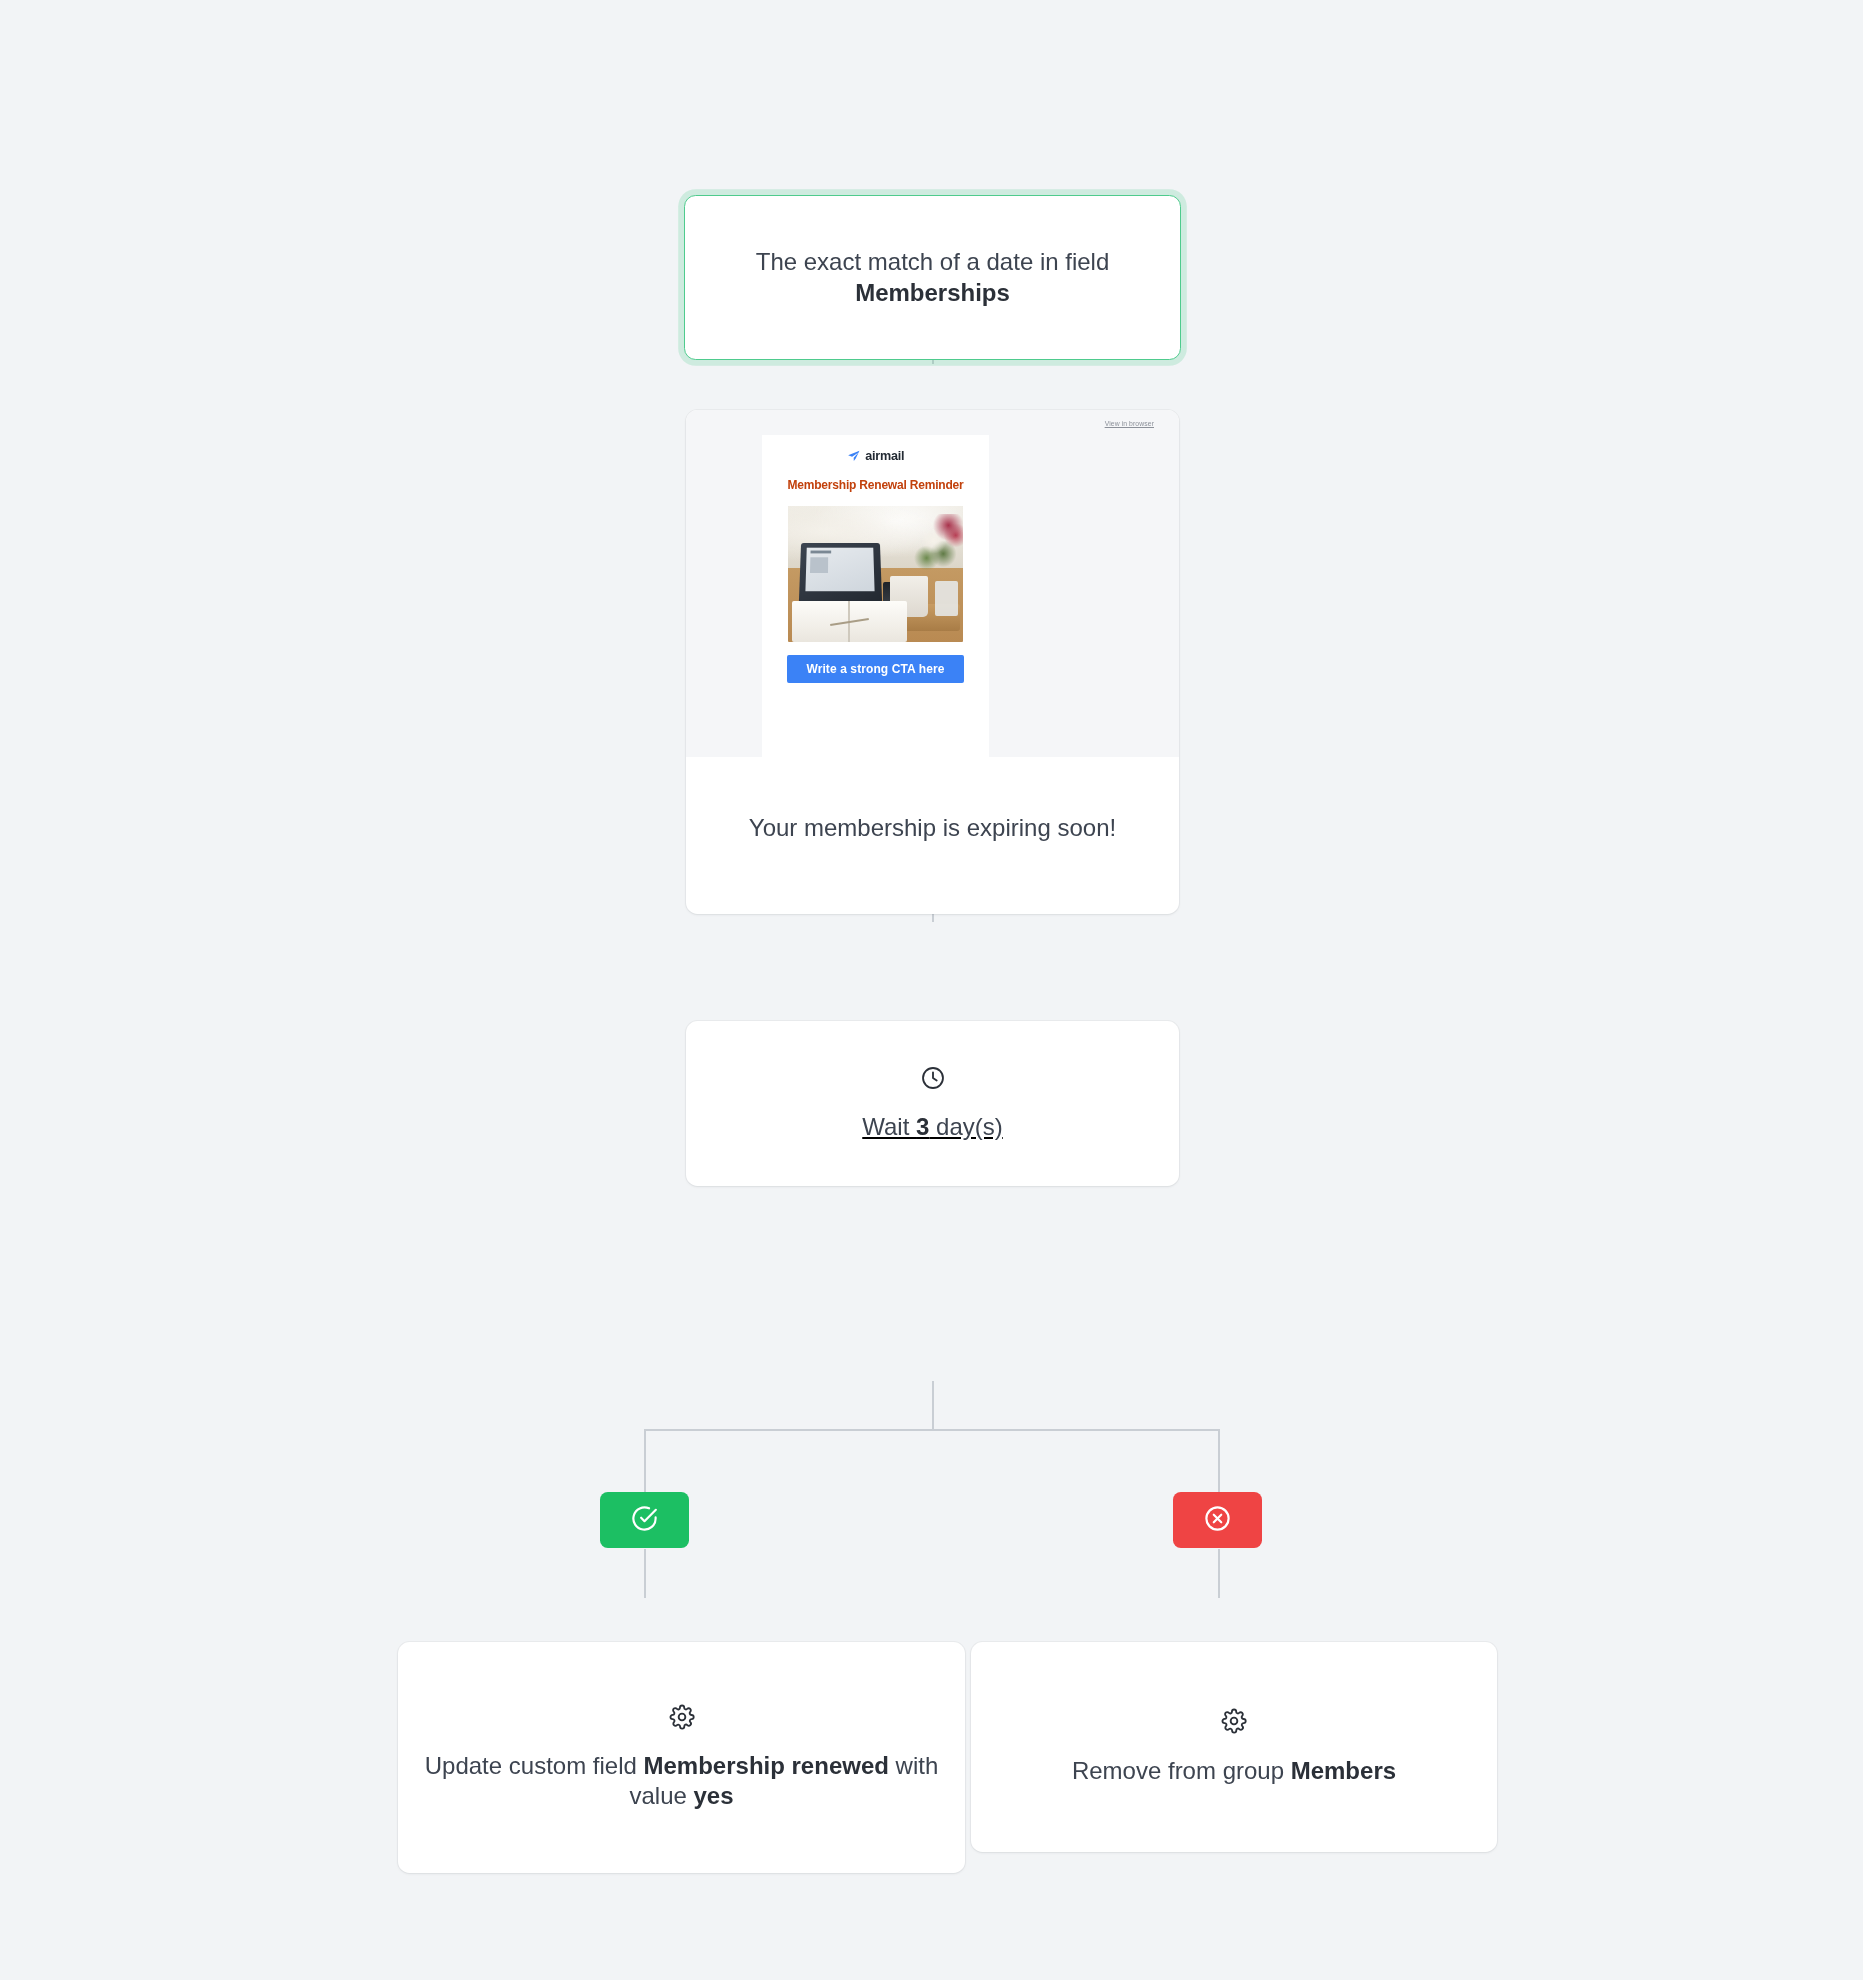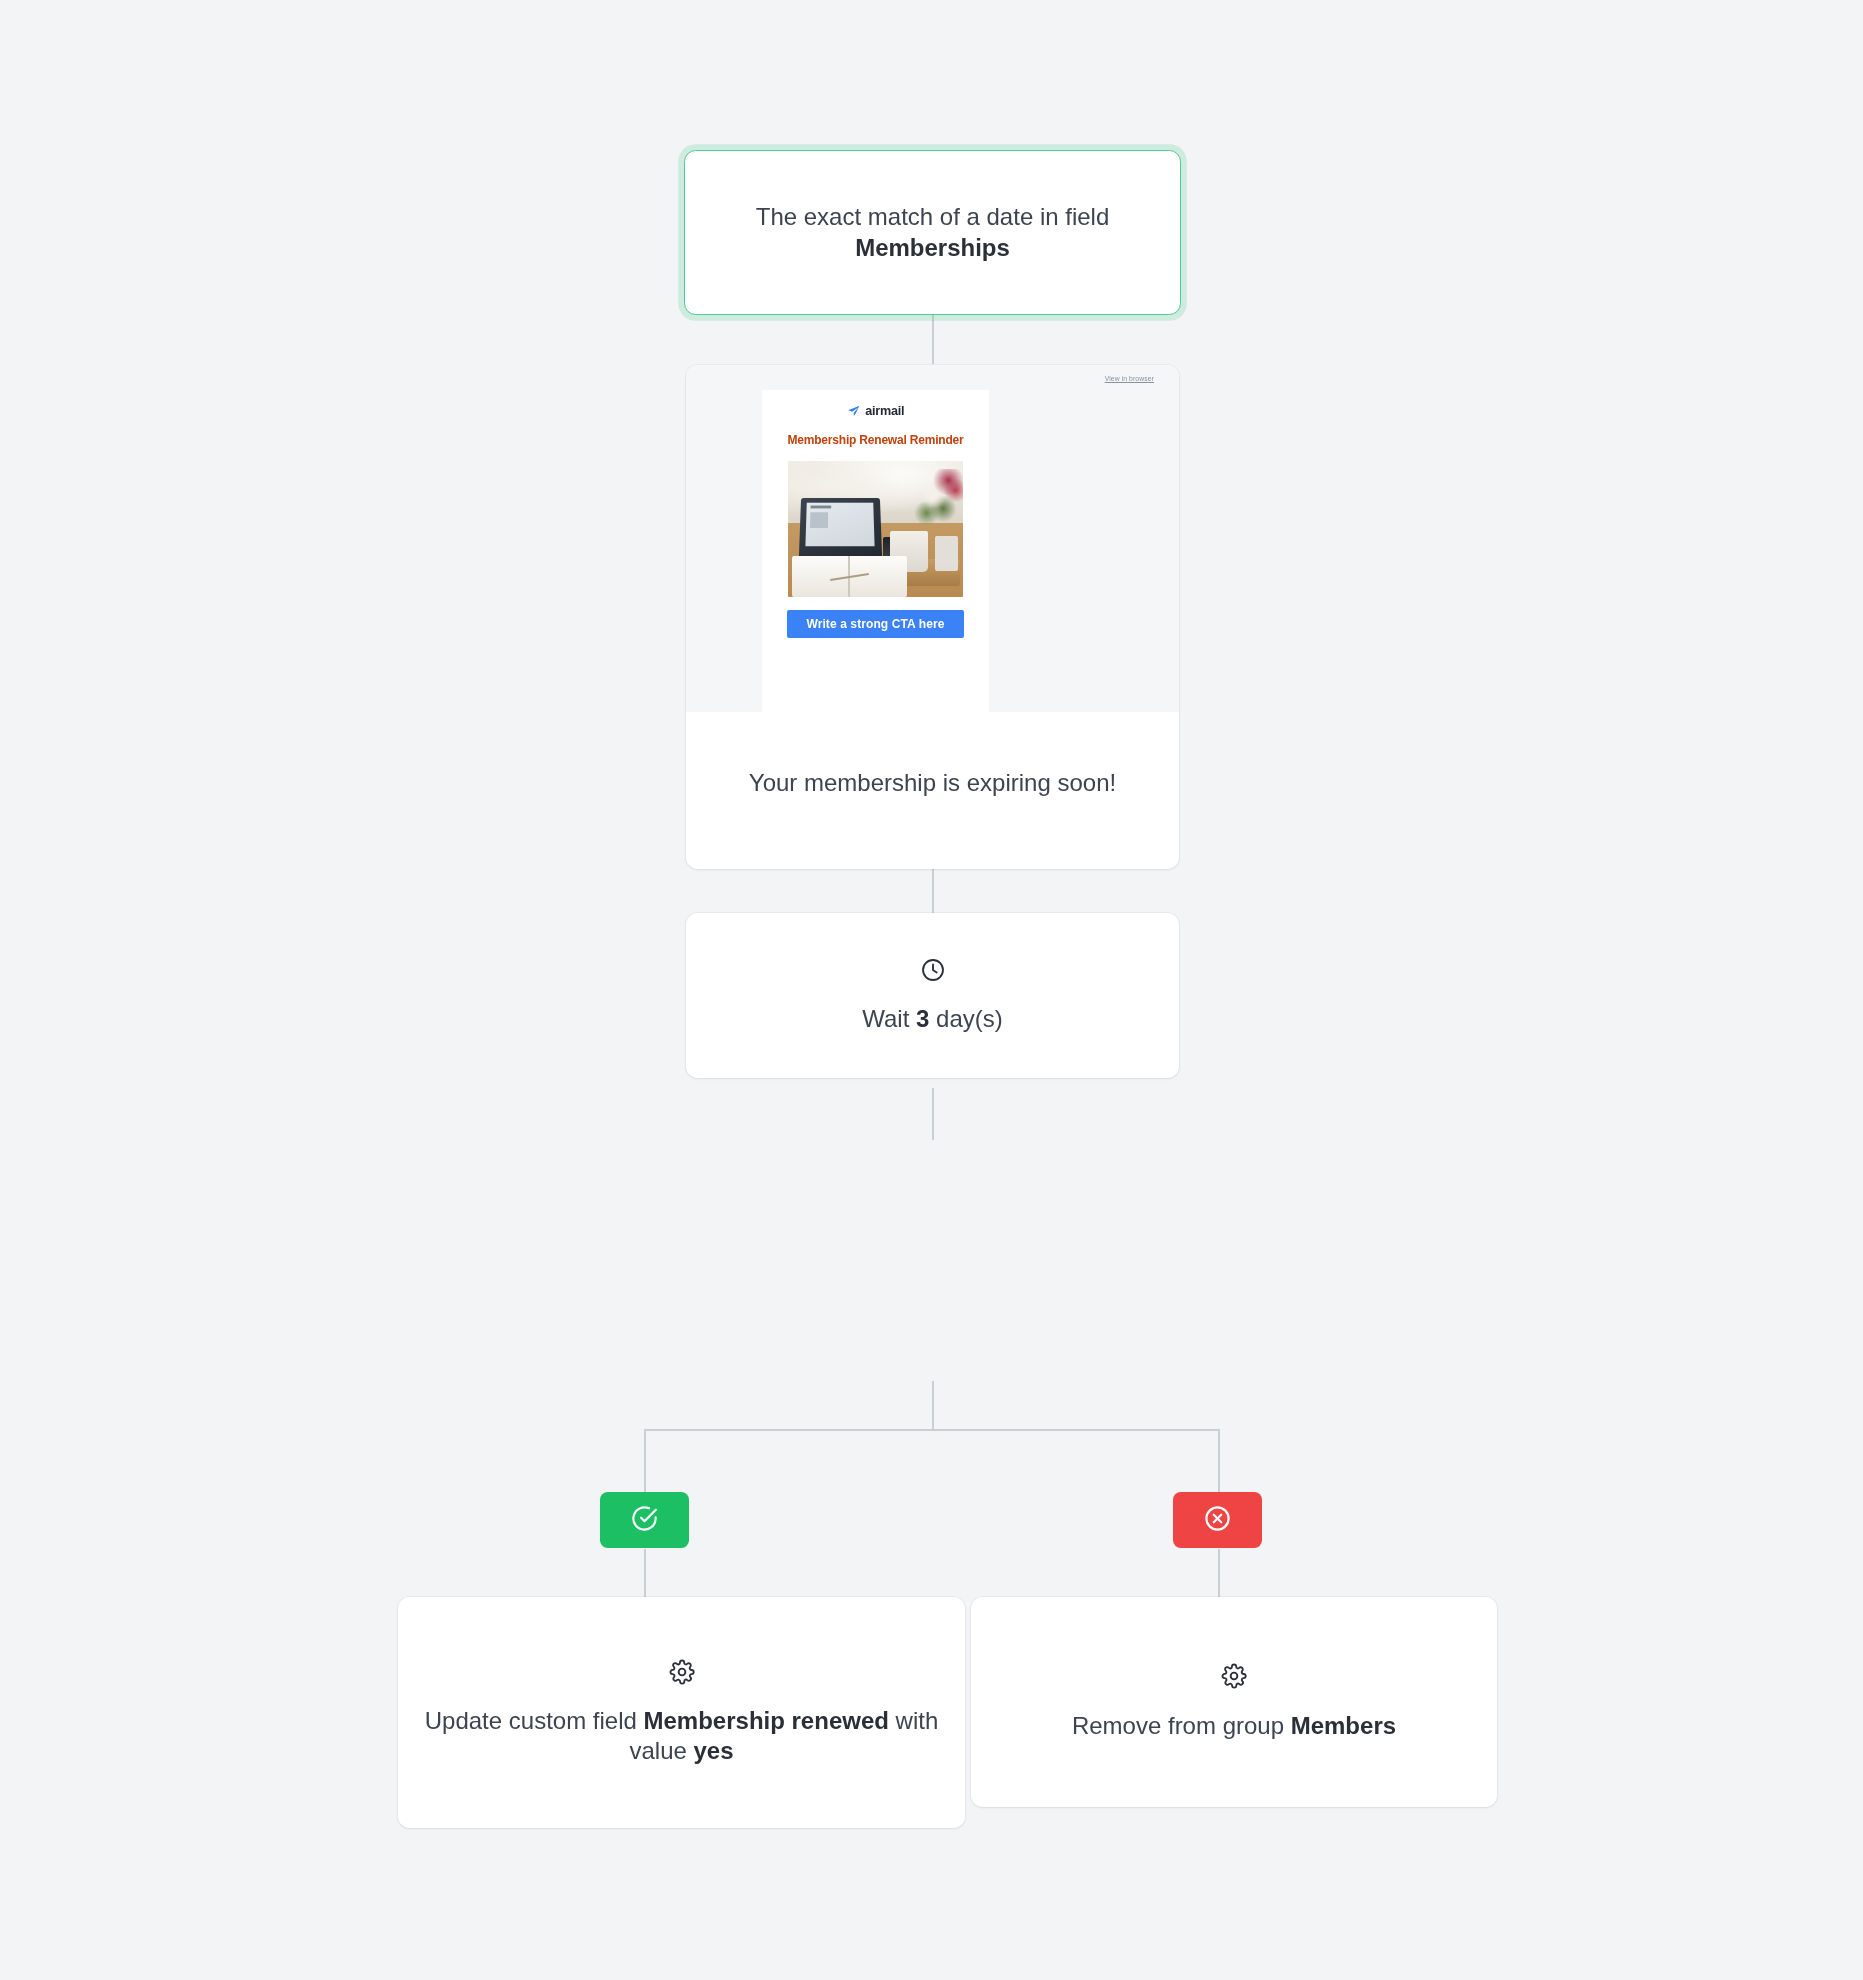--- a/index.html
+++ b/index.html
@@ -26,20 +26,21 @@
   .conn-v { width: 1.9px; }
   .conn-h { height: 1.9px; }
 
   
   .card {
     position: absolute;
     background: #ffffff;
     border-radius: 11.6px;
     box-shadow: 0 1px 2.9px rgba(16,24,40,.07), 0 0 0 1px rgba(16,24,40,.035);
     z-index: 2;
+    margin-top: 45px;
   }
 
   
   .trigger-card {
     border: 1.9px solid #4ecb8d;
     box-shadow: 0 0 0 5.8px rgba(78, 203, 141, .22);
     display: flex;
     align-items: center;
     justify-content: center;
     text-align: center;
@@ -311,21 +312,21 @@
 
         <div class="email-cta">Write a strong CTA here</div>
       </div>
     </div>
 
     <div class="email-caption">
       <span>Your membership is expiring soon!</span>
     </div>
   </div>
 
-  <div class="card node" style="left:686px; top:913px; width:493px; height:165px;">
+  <div class="card node" style="left:686px; top:976px; width:493px; height:165px;text-decoration:underline;">
     <div class="node-icon">
       <svg width="26" height="26" viewBox="0 0 24 24" fill="none" stroke="#2b3038" stroke-width="1.7" stroke-linecap="round" stroke-linejoin="round">
         <circle cx="12" cy="12" r="9.2"></circle>
         <path d="M12 6.8V12l3.4 2.3"></path>
       </svg>
     </div>
     <div class="node-text">
       <span>Wait </span><b>3</b><span> day(s)</span>
     </div>
   </div>

